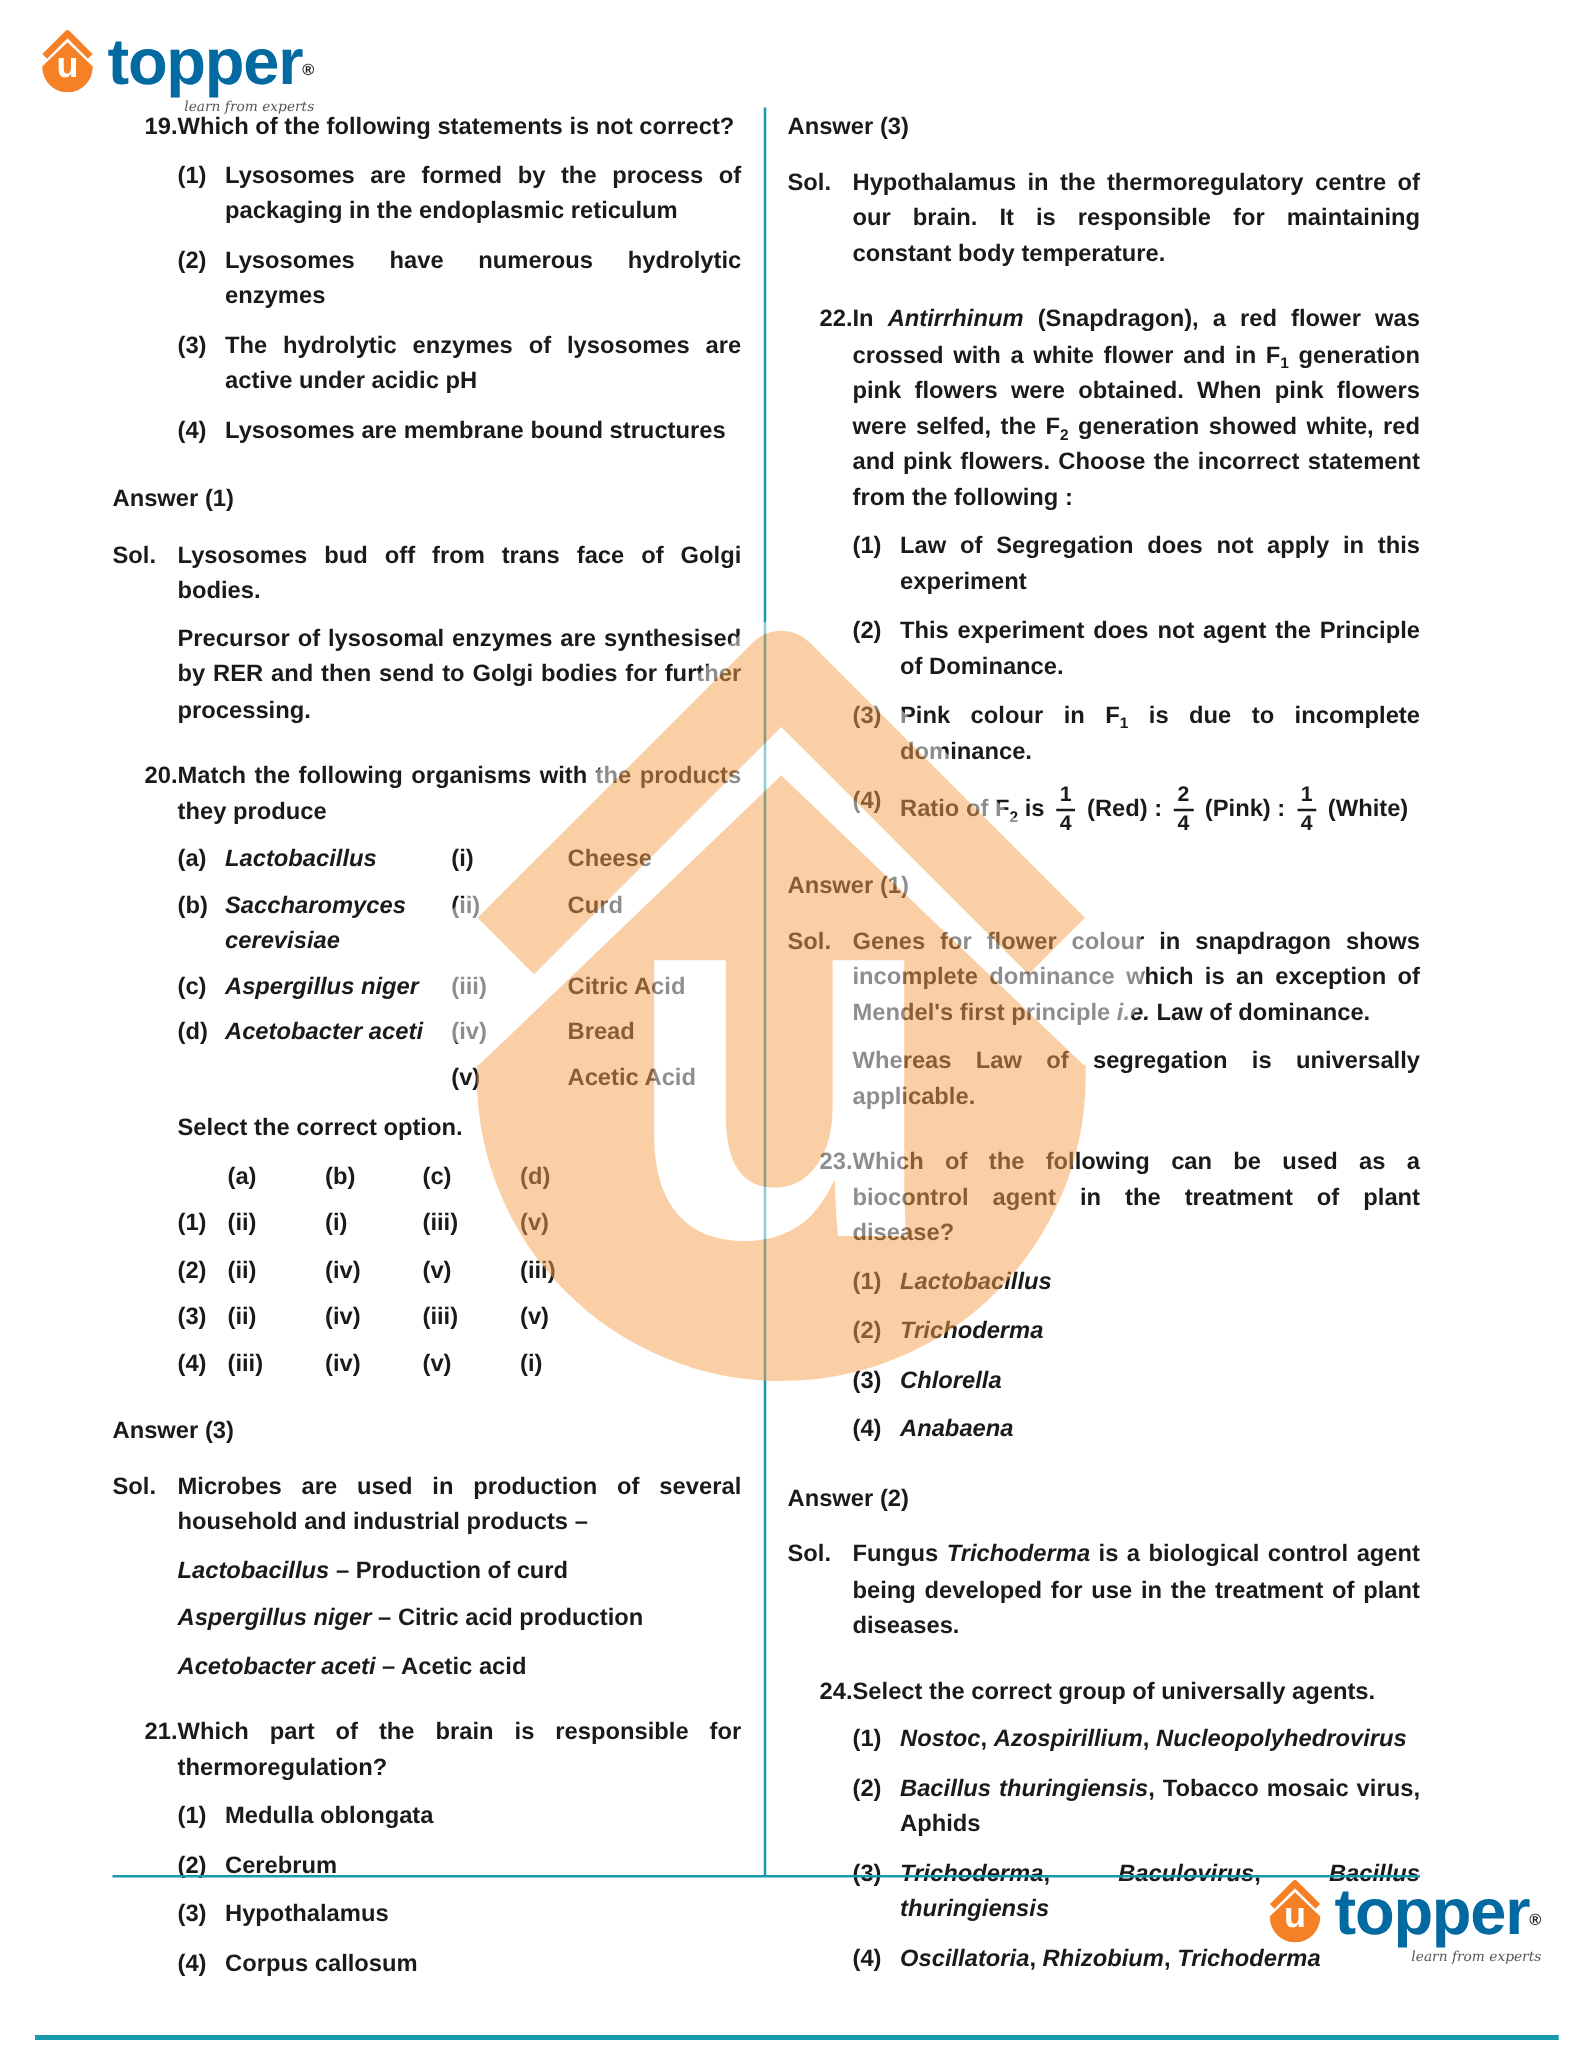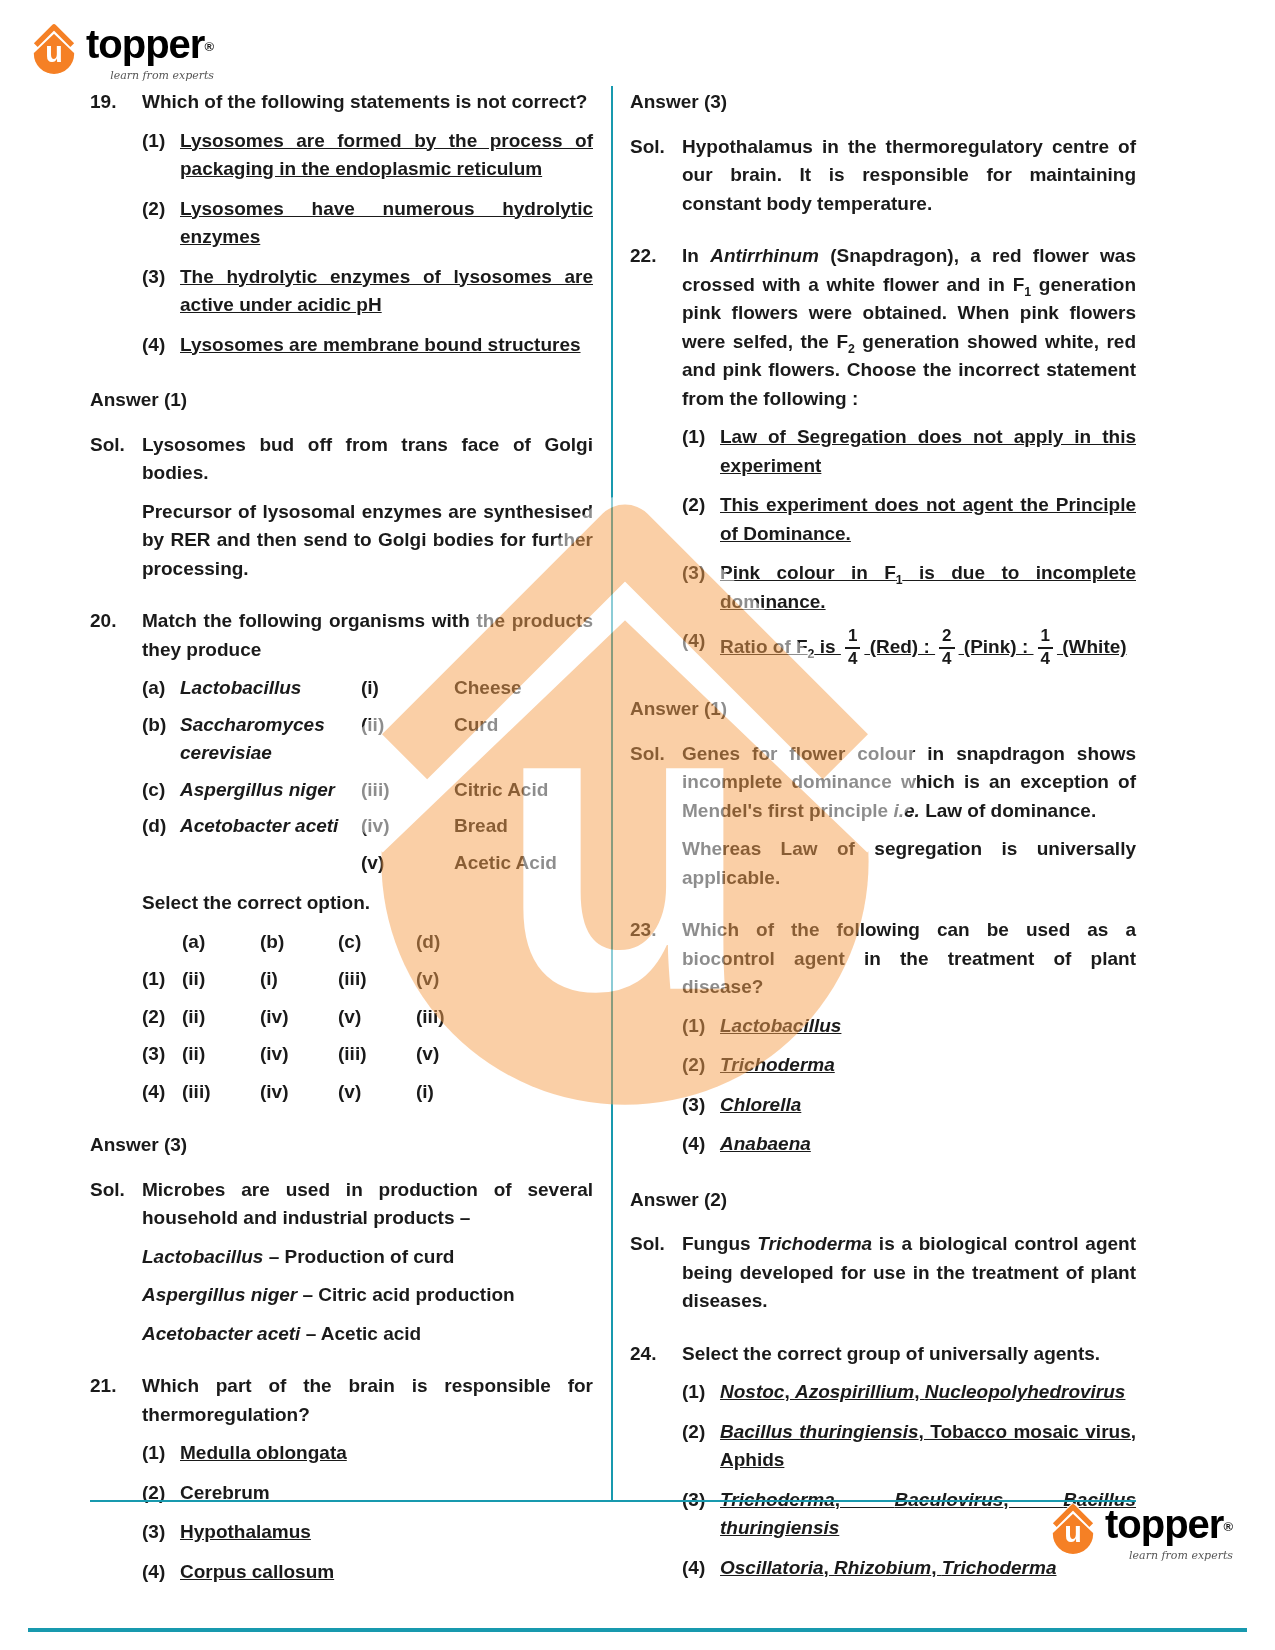--- a/index.html
+++ b/index.html
@@ -9,45 +9,45 @@
     font-weight:700;color:#1a1a1a;font-size:19px;line-height:1.5;
     overflow:hidden;
   }
   .it{font-style:italic;}
   
   .logo{display:flex;align-items:flex-start;gap:8px;}
   .header-logo{position:absolute;top:20px;left:30px;z-index:3;}
   .footer-logo{position:absolute;top:1500px;right:42px;z-index:3;}
   .logo-svg{width:48px;height:54px;display:block;}
   .logo-text-wrap{padding-top:4px;}
-  .logo-word{font-size:40px;font-weight:800;color:#000000;line-height:1;letter-spacing:-1px;}
+  .logo-word{font-size:52px;font-weight:800;color:#0369a1;line-height:1;letter-spacing:-1px;}
   .logo-reg{font-size:13px;vertical-align:super;font-weight:700;}
   .logo-tagline{display:block;text-align:right;font-family:"DejaVu Serif",serif;
     font-style:italic;font-weight:400;font-size:11px;color:#555;margin-top:1px;}
   
   .v-divider{position:absolute;left:611px;top:86px;width:2px;height:1414px;background:#1899AE;z-index:2;}
   .content-rule{position:absolute;left:90px;top:1500px;width:1046px;height:2px;background:#1899AE;z-index:2;}
   .bottom-rule{position:absolute;left:28px;top:1628px;width:1219px;height:4px;background:#1899AE;z-index:3;}
   
   .watermark{position:absolute;left:335px;top:455px;width:580px;height:650px;
     opacity:0.5;z-index:4;pointer-events:none;}
   .watermark svg{width:100%;height:100%;}
   
   .col{position:absolute;top:88px;z-index:1;}
   .col-left{left:90px;width:503px;}
   .col-right{left:630px;width:506px;}
   
   .qa{display:flex;margin-bottom:14px;}
-  .qa-num{flex:0 0 52px;}
+  .qa-num{flex:0 0 52px;text-align:right;}
   .qa-body{flex:1;min-width:0;}
   .stem{text-align:justify;}
   .opts{margin-top:10px;}
   .opt{display:flex;margin-bottom:11px;}
   .opt-m{flex:0 0 38px;}
-  .opt-t{flex:1;min-width:0;text-align:justify;text-decoration:underline;}
+  .opt-t{flex:1;min-width:0;text-align:justify;}
   .answer-line{margin:16px 0;}
   .sol{display:flex;margin-bottom:14px;}
   .sol-label{flex:0 0 52px;}
   .sol-body{flex:1;min-width:0;}
   .sol-p{margin:0 0 10px 0;text-align:justify;}
   
   .match{margin-top:10px;}
   .match-row{display:flex;margin-bottom:8px;}
   .match-lm{flex:0 0 38px;}
   .match-name{flex:0 0 175px;font-style:italic;padding-right:6px;}

